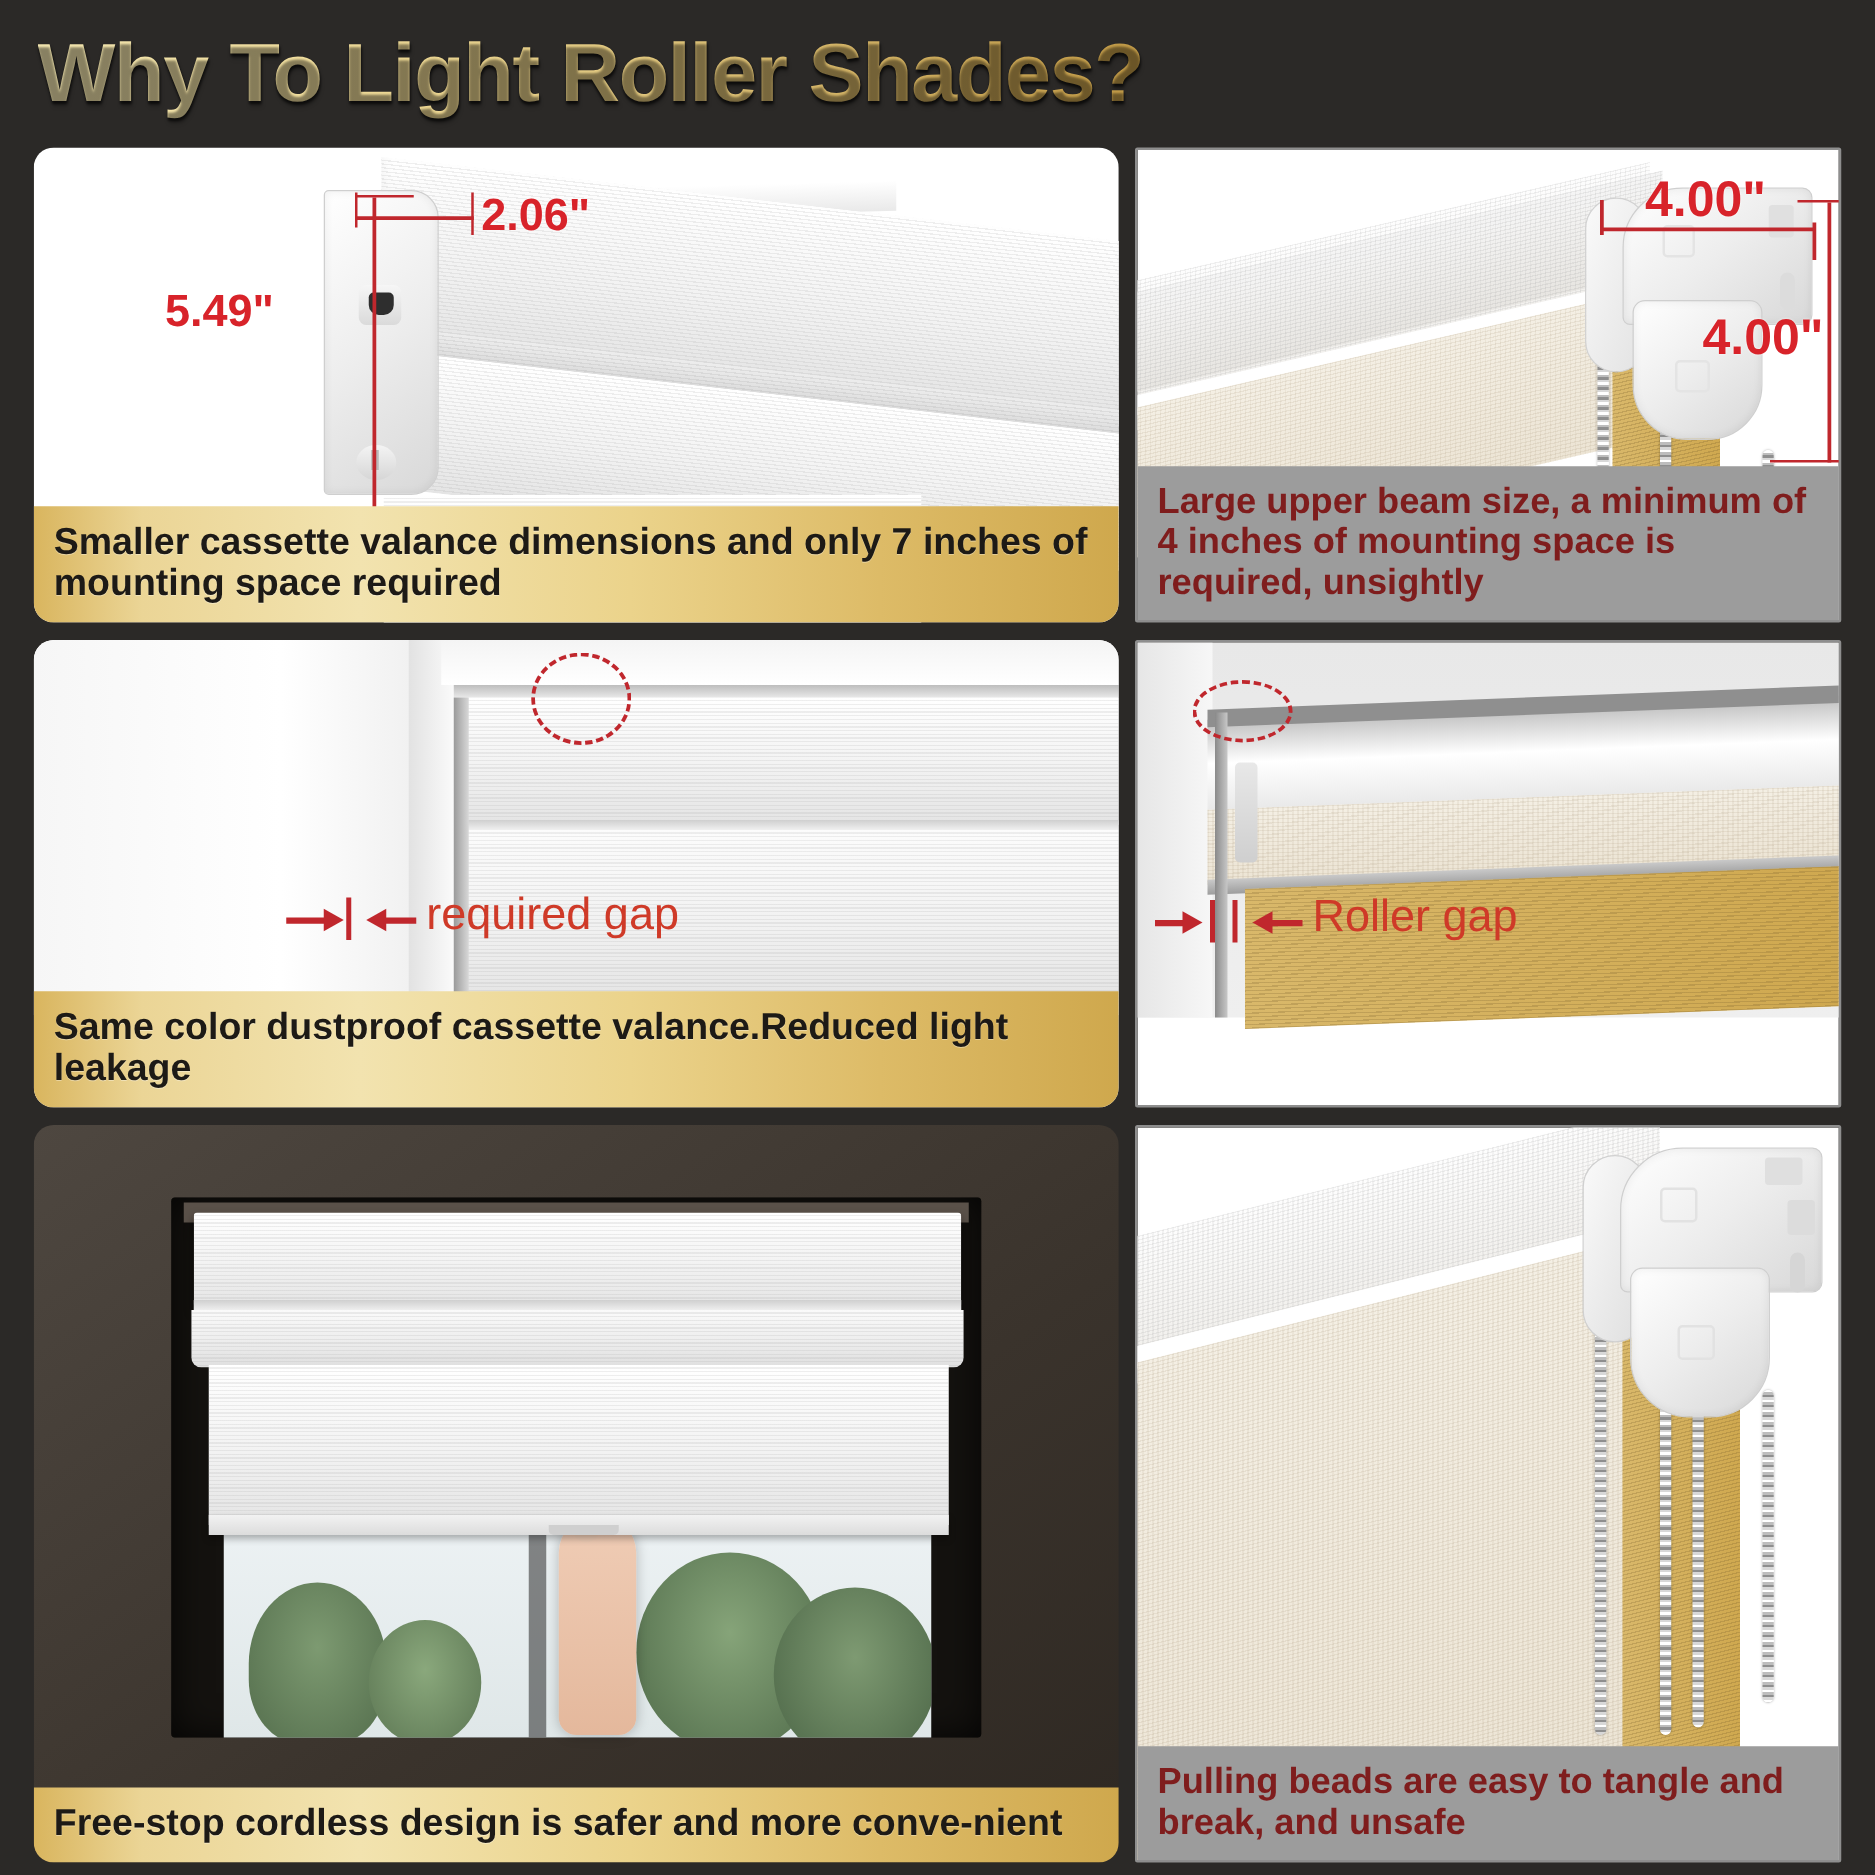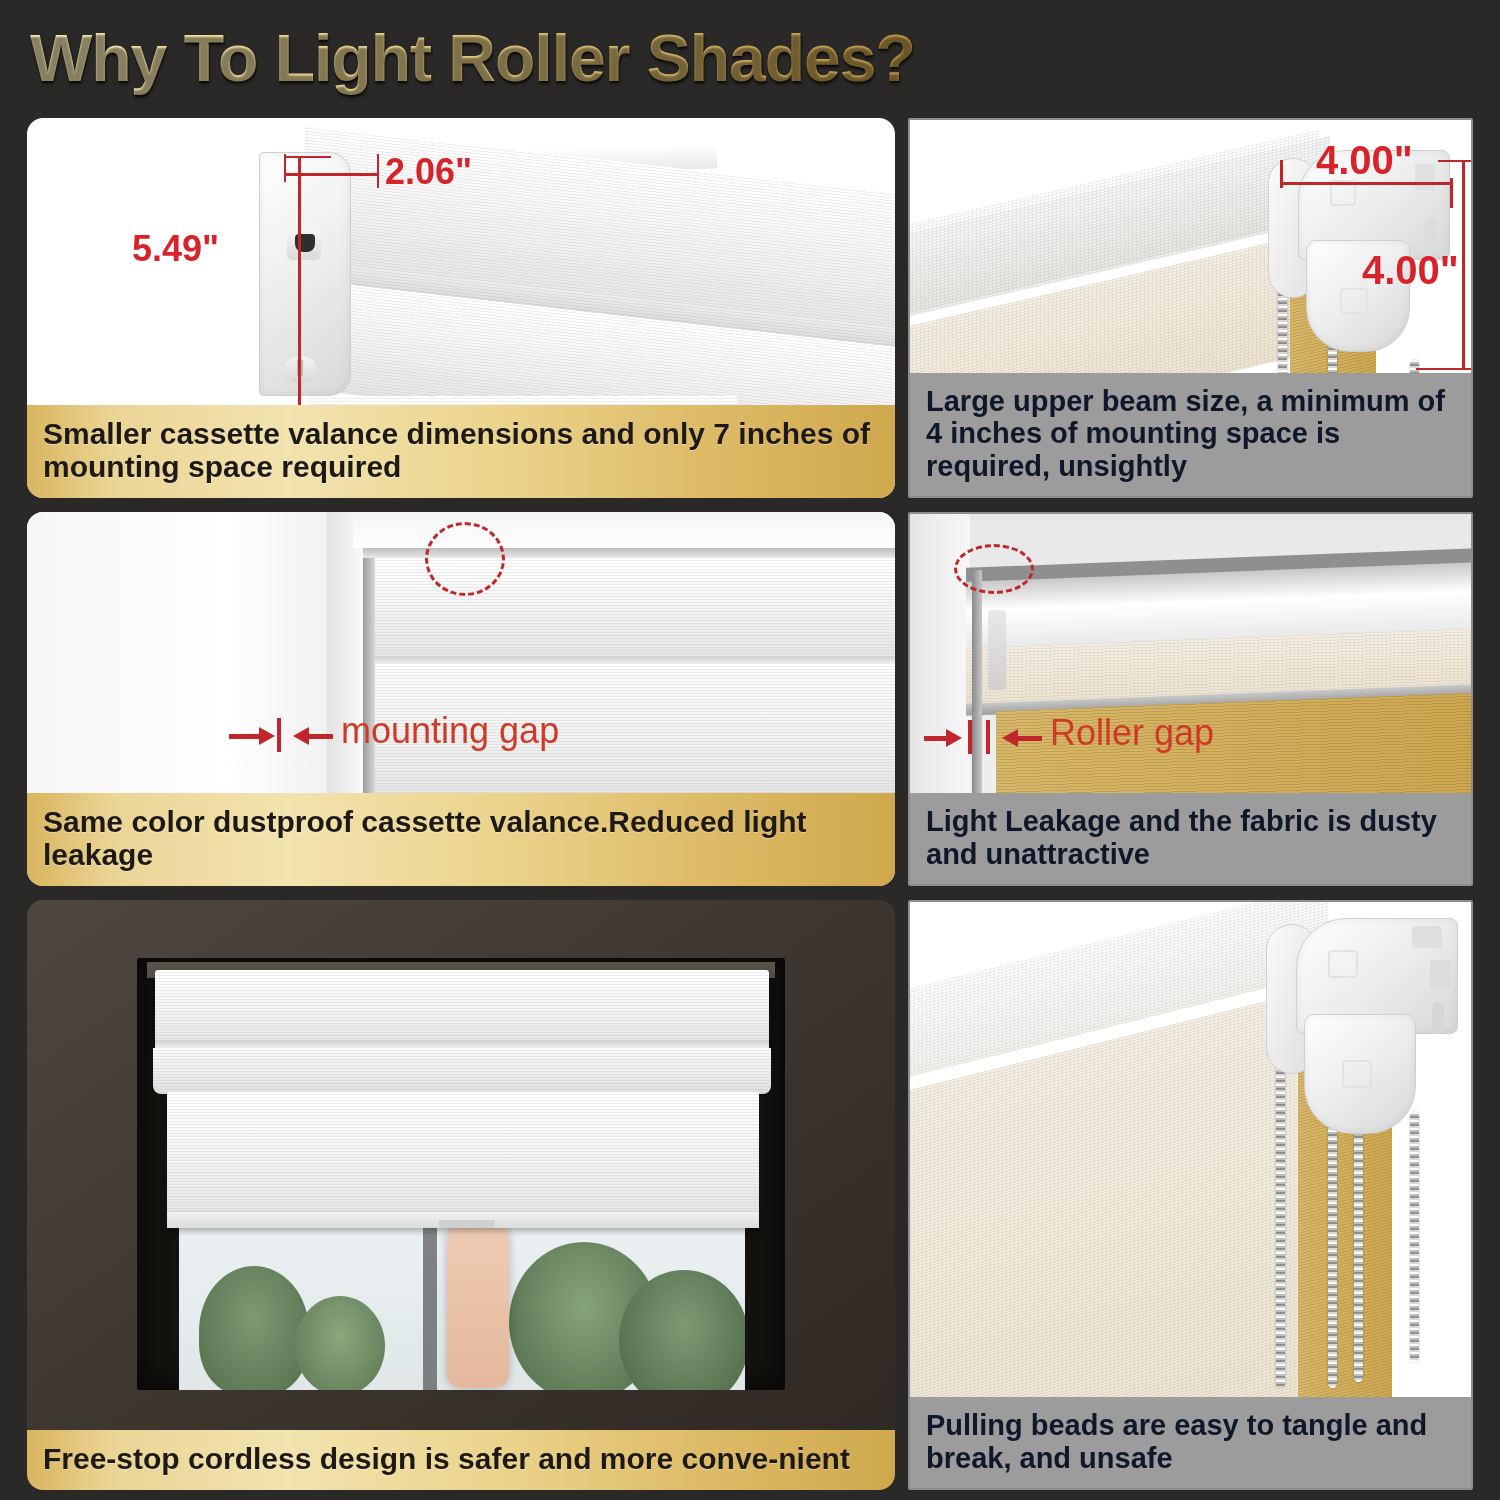--- a/index.html
+++ b/index.html
@@ -41,21 +41,21 @@
   .cap {
     position:absolute; left:0; right:0; bottom:0;
     padding:12px 16px 14px 16px;
     font-size:30px; font-weight:bold; line-height:1.12;
   }
   .cap.gold {
     color:#1d1a16;
     background:linear-gradient(90deg,#D9B55E 0%,#EBD596 10%,#F2E3AF 30%,#EBD38B 55%,#DDBB67 78%,#CFA84D 100%);
     text-shadow:0 1px 0 rgba(255,255,255,.35);
   }
-  .cap.gray { color:#0f172a; background:#9c9c9c; font-size:29px; }
+  .cap.gray { color:#7f1d1d; background:#9c9c9c; font-size:29px; }
 
   
   .wslat {
     background:
       repeating-linear-gradient(to bottom,
         rgba(255,255,255,0) 0px, rgba(255,255,255,0) 2px,
         rgba(165,165,165,.18) 2px, rgba(165,165,165,.18) 3px),
       linear-gradient(to bottom,#ffffff,#f2f2f2 55%,#e4e4e4);
   }
   .texweave {
@@ -177,21 +177,21 @@
       <div class="wslat" style="position:absolute;left:346px;top:152px;width:522px;height:148px;filter:brightness(.99);"></div>
       <div style="position:absolute;left:336px;top:46px;width:12px;height:254px;background:linear-gradient(to right,#9a9a9a,#d8d8d8);"></div>
 
       <div class="dashcircle" style="left:398px;top:10px;width:80px;height:74px;"></div>
 
       <div class="dimline" style="left:202px;top:222px;width:34px;height:5px;"></div>
       <div style="position:absolute;left:232px;top:215px;width:0;height:0;border-left:16px solid #c0272d;border-top:9px solid transparent;border-bottom:9px solid transparent;"></div>
       <div class="dimline" style="left:250px;top:206px;width:4px;height:34px;"></div>
       <div style="position:absolute;left:266px;top:215px;width:0;height:0;border-right:16px solid #c0272d;border-top:9px solid transparent;border-bottom:9px solid transparent;"></div>
       <div class="dimline" style="left:280px;top:222px;width:26px;height:5px;"></div>
-      <div class="gaptxt" style="left:314px;top:198px;font-size:36px;">mounting gap</div>
+      <div class="gaptxt" style="left:314px;top:198px;font-size:36px;">required gap</div>
     </div>
     <div class="cap gold">Same color dustproof cassette valance.Reduced light leakage</div>
   </div>
 
   <div class="panel right row2">
     <div class="photo">
       <div style="position:absolute;left:0;top:0;width:561px;height:300px;background:linear-gradient(to bottom,#e8e8e8,#efefef);"></div>
       <div style="position:absolute;left:0;top:0;width:60px;height:300px;background:linear-gradient(to right,#e6e6e6,#f7f7f7);"></div>
 
       <div style="position:absolute;left:56px;top:52px;width:510px;height:78px;background:linear-gradient(to bottom,#bdbdbd,#ffffff 45%,#e6e6e6);transform:skewY(-2.2deg);border-radius:0 0 6px 0;"></div>
@@ -206,21 +206,20 @@
       <div class="dashcircle" style="left:44px;top:30px;width:80px;height:50px;"></div>
 
       <div class="dimline" style="left:14px;top:222px;width:26px;height:5px;"></div>
       <div style="position:absolute;left:36px;top:215px;width:0;height:0;border-left:16px solid #c0272d;border-top:9px solid transparent;border-bottom:9px solid transparent;"></div>
       <div class="dimline" style="left:58px;top:206px;width:4px;height:34px;"></div>
       <div class="dimline" style="left:76px;top:206px;width:4px;height:34px;"></div>
       <div style="position:absolute;left:92px;top:215px;width:0;height:0;border-right:16px solid #c0272d;border-top:9px solid transparent;border-bottom:9px solid transparent;"></div>
       <div class="dimline" style="left:106px;top:222px;width:26px;height:5px;"></div>
       <div class="gaptxt" style="left:140px;top:198px;font-size:36px;">Roller gap</div>
     </div>
-    <div class="cap gray">Light Leakage and the fabric is dusty and unattractive</div>
   </div>
 
   <div class="panel right row3">
     <div class="photo">
       <div class="texweave" style="position:absolute;left:-12px;top:36px;width:430px;height:118px;transform:skewY(-14deg);"></div>
       <div style="position:absolute;left:-12px;top:124px;width:430px;height:18px;background:#ffffff;transform:skewY(-14deg);"></div>
       <div class="beige" style="position:absolute;left:-12px;top:140px;width:408px;height:440px;transform:skewY(-14deg);"></div>
       <div class="tan" style="position:absolute;left:388px;top:142px;width:94px;height:400px;transform:skewY(-14deg);"></div>
 
       <div class="chain" style="left:366px;top:46px;height:440px;"></div>

